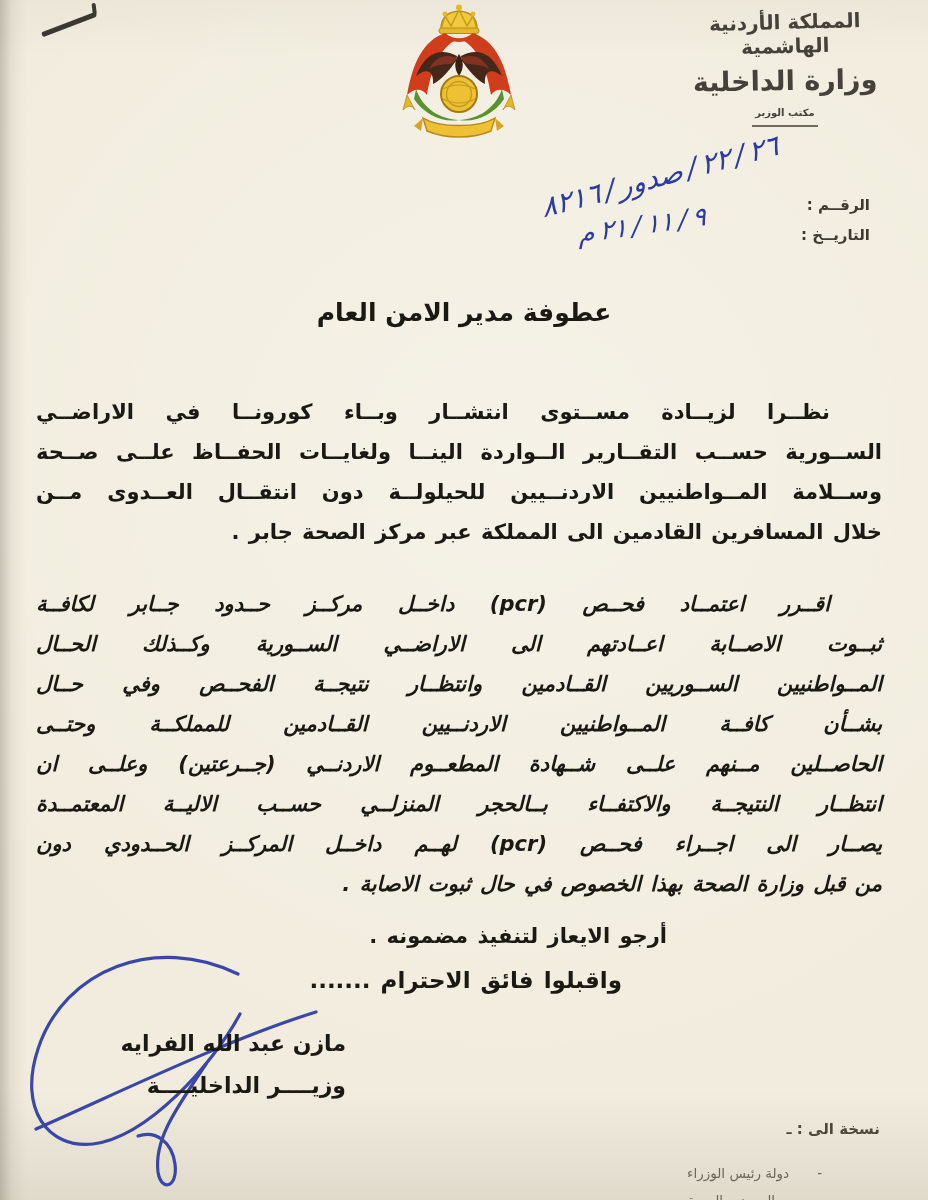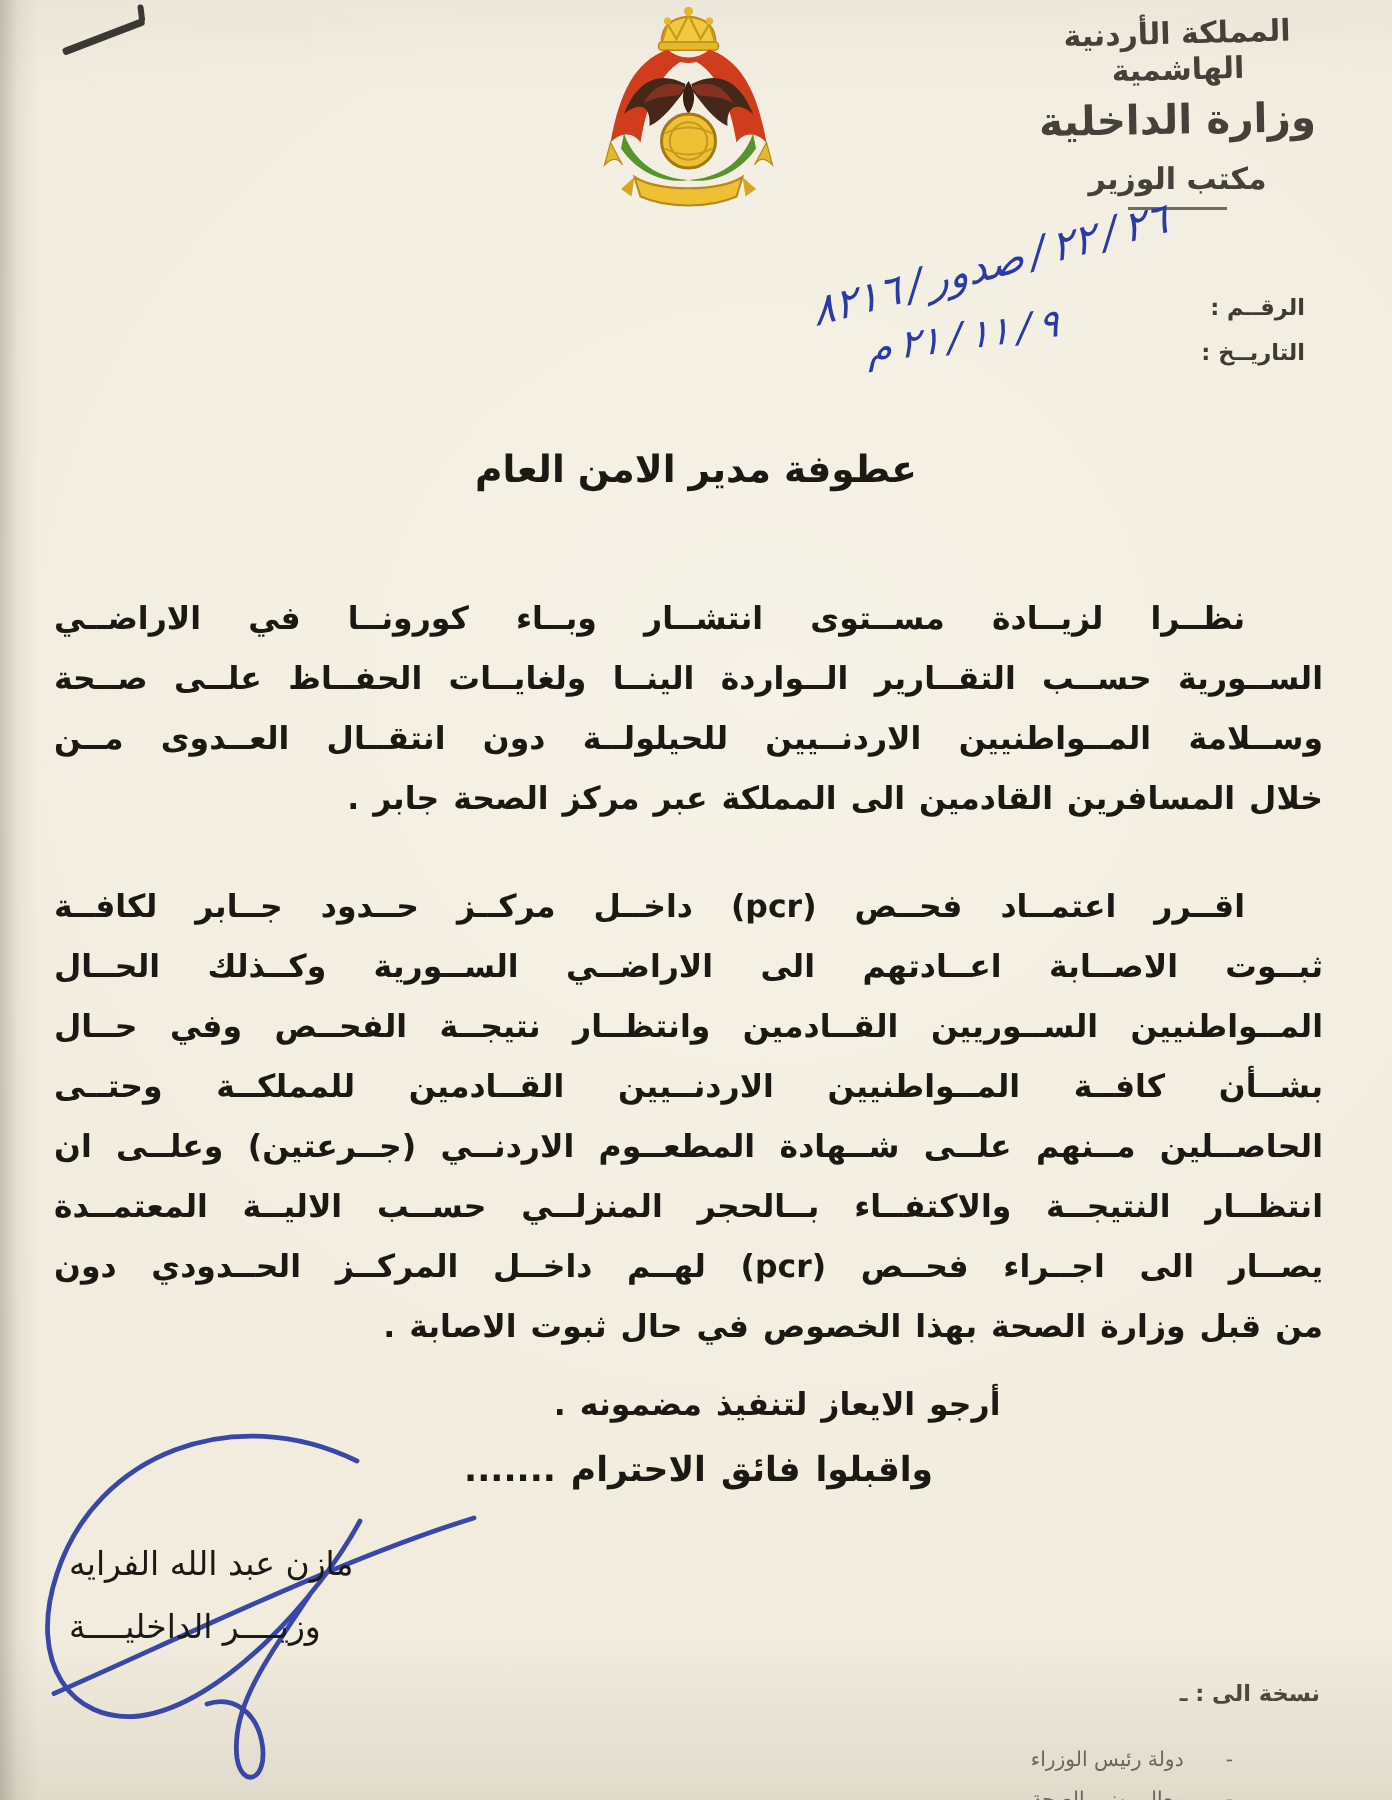--- a/index.html
+++ b/index.html
@@ -27,21 +27,21 @@
     content:"";position:absolute;right:-1px;top:-9px;width:3.5px;height:12px;
     background:#3a3833;border-radius:2px;transform:rotate(14deg);
   }
   
   .header-block{
     position:absolute;right:28px;top:10px;width:230px;
     text-align:center;color:#45413a;
   }
   .h-kingdom{font-size:20px;font-weight:bold;transform:rotate(-1.5deg);letter-spacing:.5px;}
   .h-ministry{font-size:27px;font-weight:bold;margin-top:7px;transform:rotate(-1deg);}
-  .h-office{font-size:20px;font-weight:bold;margin-top:11px;}
+  .h-office{font-size:10px;font-weight:bold;margin-top:11px;}
   .h-underline{width:66px;height:2px;background:#716c60;margin:7px auto 0;}
   
   .emblem{position:absolute;left:383px;top:2px;width:152px;height:136px;}
   
   .ref-block{
     position:absolute;right:58px;top:190px;text-align:right;
     font-size:15px;font-weight:bold;color:#3f3b33;line-height:30px;
   }
   
   .hw{
@@ -52,30 +52,30 @@
   .hw-number{left:538px;top:160px;font-size:28px;transform:rotate(-15deg) skewX(-7deg);}
   .hw-date{left:578px;top:210px;font-size:26px;transform:rotate(-8deg) skewX(-7deg);}
   
   .recipient{
     position:absolute;top:298px;left:0;width:100%;
     text-align:center;font-size:25px;font-weight:bold;letter-spacing:.5px;
   }
   
   .body-text{position:absolute;top:392px;right:46px;left:36px;font-size:21px;font-weight:bold;word-spacing:2px;}
   .para{line-height:40px;}
-  .para-2{margin-top:32px;}
+  .para-2{margin-top:32px;font-style:italic;}
   .line{text-align:justify;text-align-last:justify;}
   .line.first{text-indent:52px;}
   .line.last{text-align-last:right;}
   .request{margin-top:14px;line-height:36px;text-align:right;text-indent:215px;}
   .closing{margin-top:6px;line-height:40px;font-size:23px;text-align:right;text-indent:260px;}
   
   .sig-block{
     position:absolute;left:46px;top:1024px;width:300px;
-    text-align:left;font-weight:normal;font-size:22px;
+    text-align:right;font-weight:bold;font-size:22px;
   }
   .sig-name{line-height:40px;}
   .sig-title{line-height:44px;}
   .sig-ink{position:absolute;left:6px;top:942px;width:330px;height:258px;pointer-events:none;}
   
   .footer{position:absolute;right:48px;top:1120px;color:#4d483e;}
   .copy-label{font-size:15px;font-weight:bold;}
   .copy-items{margin-top:22px;padding-right:58px;font-size:13.5px;color:#6b665c;}
   .copy-item{line-height:27px;display:flex;gap:28px;}
 </style>

